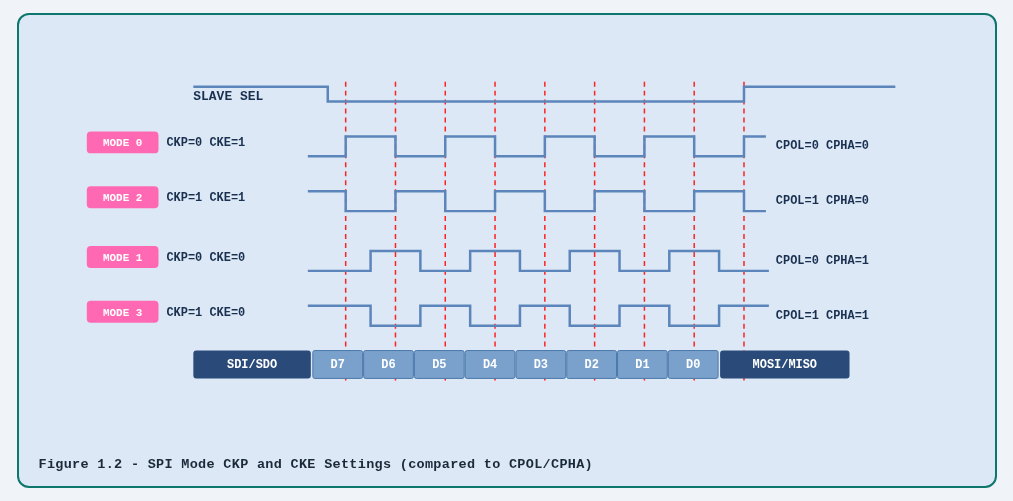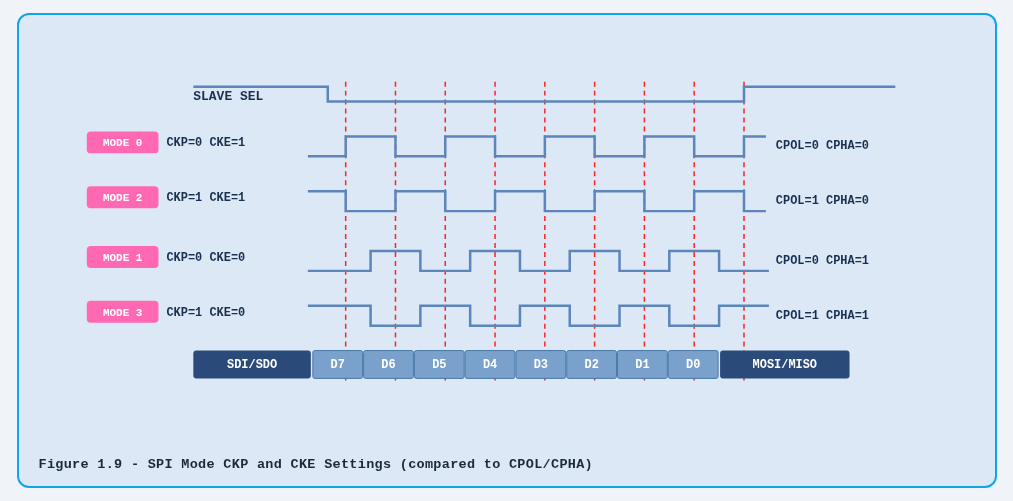--- a/index.html
+++ b/index.html
@@ -9,21 +9,21 @@
       background: #f0f4f8;
       font-family: 'Courier New', Courier, monospace;
       display: flex;
       align-items: center;
       justify-content: center;
     }
     .outer {
       width: 980px;
       height: 475px;
       background: #dce8f5;
-      border: 2px solid #0ea5e9;
+      border: 2px solid #0f766e;
       border-radius: 12px;
       padding: 18px 20px 14px 20px;
       display: flex;
       flex-direction: column;
     }
     .caption {
       font-size: 13.5px;
       font-weight: bold;
       color: #1a2a3a;
       text-align: left;
@@ -121,14 +121,14 @@
       <text x="606" y="323" font-family="Courier New" font-size="12" font-weight="bold" fill="white" text-anchor="middle">D1</text>
 
       <rect x="632" y="305" width="50" height="28" rx="2" fill="#7aa0cc" stroke="#4a78aa" stroke-width="1"></rect>
       <text x="657" y="323" font-family="Courier New" font-size="12" font-weight="bold" fill="white" text-anchor="middle">D0</text>
 
       <rect x="684" y="305" width="130" height="28" rx="3" fill="#2a4a7a"></rect>
       <text x="749" y="323" font-family="Courier New" font-size="12" font-weight="bold" fill="white" text-anchor="middle">MOSI/MISO</text>
 
     </svg>
   </div>
-  <div class="caption">Figure 1.9 - SPI Mode CKP and CKE Settings (compared to CPOL/CPHA)</div>
+  <div class="caption">Figure 1.2 - SPI Mode CKP and CKE Settings (compared to CPOL/CPHA)</div>
 </div>
 
 </body></html>

